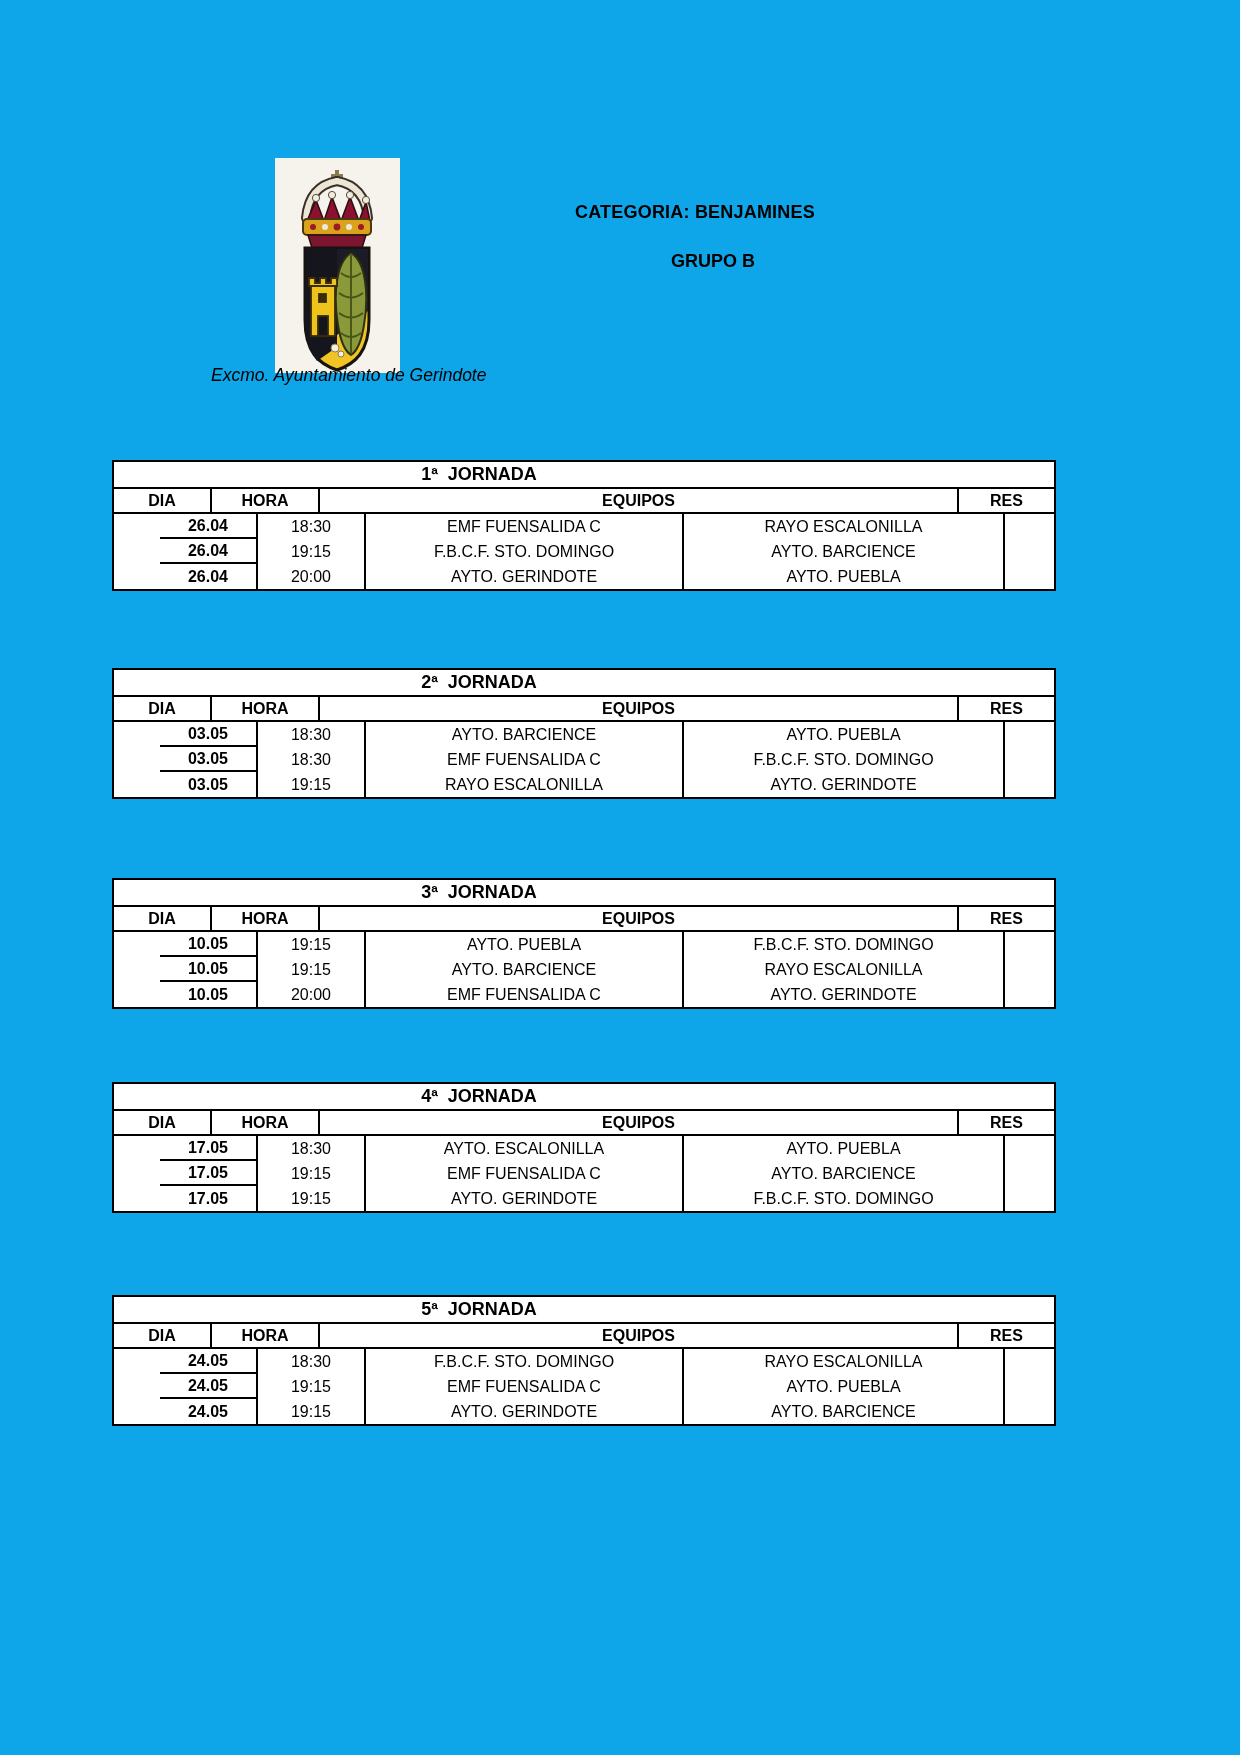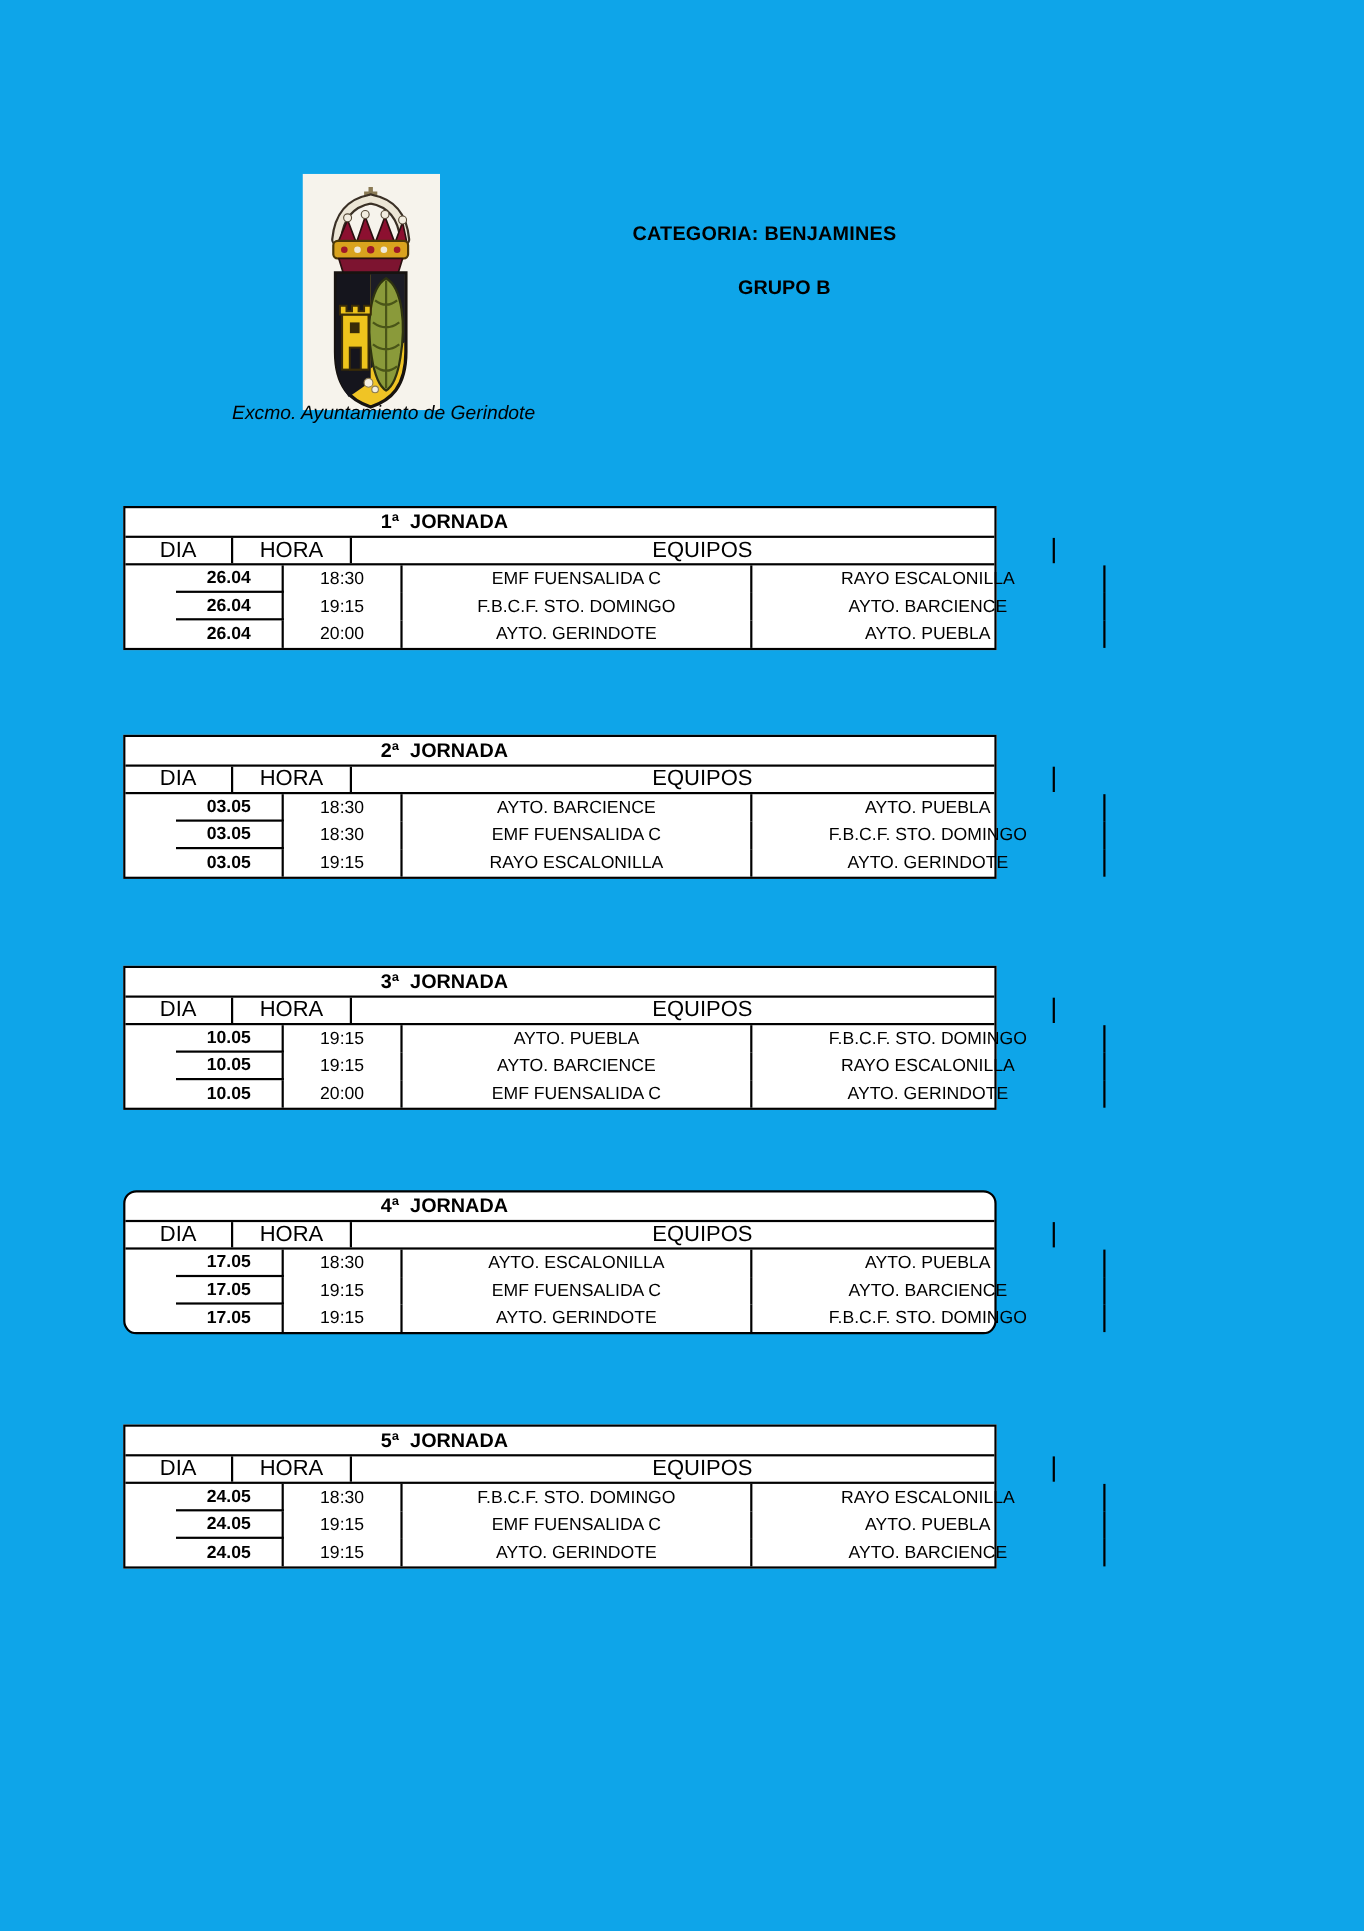--- a/index.html
+++ b/index.html
@@ -38,21 +38,21 @@
   .org-line {
     position: absolute;
     left: 195px; top: 365px;
     font-size: 17.5px; font-style: italic; margin-left: 16px;
   }
 
   
   .jtable {
     position: absolute;
     left: 112px;
-    width: 794px;
+    width: 944px;
     border: 2px solid #000;
     background: #fff;
   }
   .title-row {
     height: 27px;
     border-bottom: 2px solid #000;
     display: flex; align-items: center; justify-content: center;
     padding-right: 210px; 
   }
   .title-text {
@@ -67,21 +67,21 @@
   .mrow {
     height: 25px;
     display: grid;
     grid-template-columns: 98px 108px 318px 321px 1fr;
     padding-left: 46px;
   }
   .cell {
     display: flex; align-items: center; justify-content: center;
     overflow: hidden; white-space: nowrap;
   }
-  .hcell { font-weight: 400; font-size: 20px; }
+  .hcell { font-weight: 700; font-size: 16px; }
   .dcell { font-size: 16px; }
   .vline { border-right: 2px solid #000; }
   .cell-dia-data { font-weight: 700; }
   .mrow:not(:last-child) .cell-dia { border-bottom: 2px solid #000; }
 </style>
 </head>
 <body>
 
 <div class="page">
 
@@ -230,21 +230,21 @@
     </div>
     <div class="mrow">
       <div class="cell dcell vline cell-dia cell-dia-data">10.05</div>
       <div class="cell dcell vline">20:00</div>
       <div class="cell dcell vline">EMF FUENSALIDA C</div>
       <div class="cell dcell vline">AYTO. GERINDOTE</div>
       <div class="cell dcell"></div>
     </div>
   </div>
 
-  <div class="jtable" style="top: 1082px; border-radius: 12px;">
+  <div class="jtable" style="top: 1082px;">
     <div class="title-row">
       <span class="title-text">4ª  JORNADA</span>
     </div>
     <div class="header-row">
       <div class="cell hcell vline">DIA</div>
       <div class="cell hcell vline">HORA</div>
       <div class="cell hcell vline">EQUIPOS</div>
       <div class="cell hcell">RES</div>
     </div>
     <div class="mrow">

